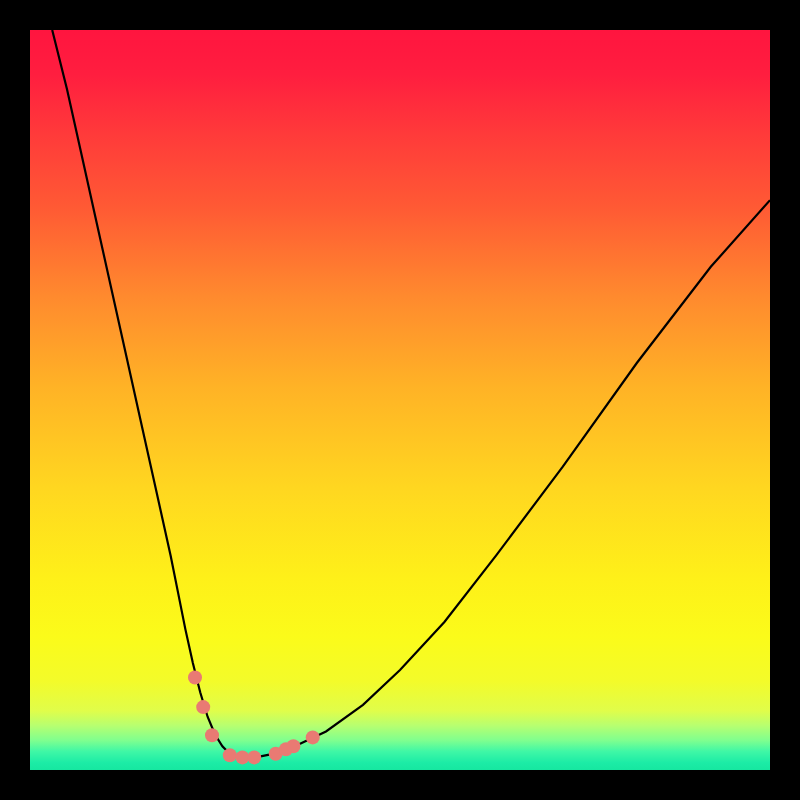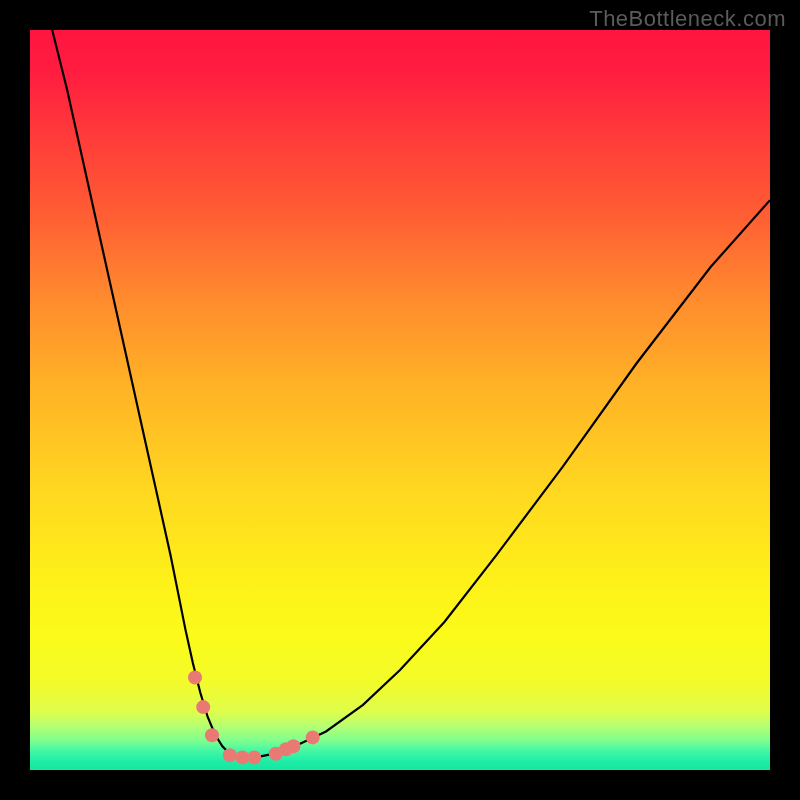--- a/index.html
+++ b/index.html
@@ -87,14 +87,13 @@
           <circle cx="199.8" cy="725.2" r="7" class="dot"></circle>
           <circle cx="212.4" cy="727.4" r="7" class="dot"></circle>
           <circle cx="224.2" cy="727.4" r="7" class="dot"></circle>
           <circle cx="245.7" cy="723.7" r="7" class="dot"></circle>
           <circle cx="256.0" cy="719.3" r="7" class="dot"></circle>
           <circle cx="263.4" cy="716.3" r="7" class="dot"></circle>
           <circle cx="282.7" cy="707.4" r="7" class="dot"></circle>
         </g>
     </svg>
   </div>
-  <div class="watermark">TheBottleneck.com</div>
 </div>
 
 </body></html>

